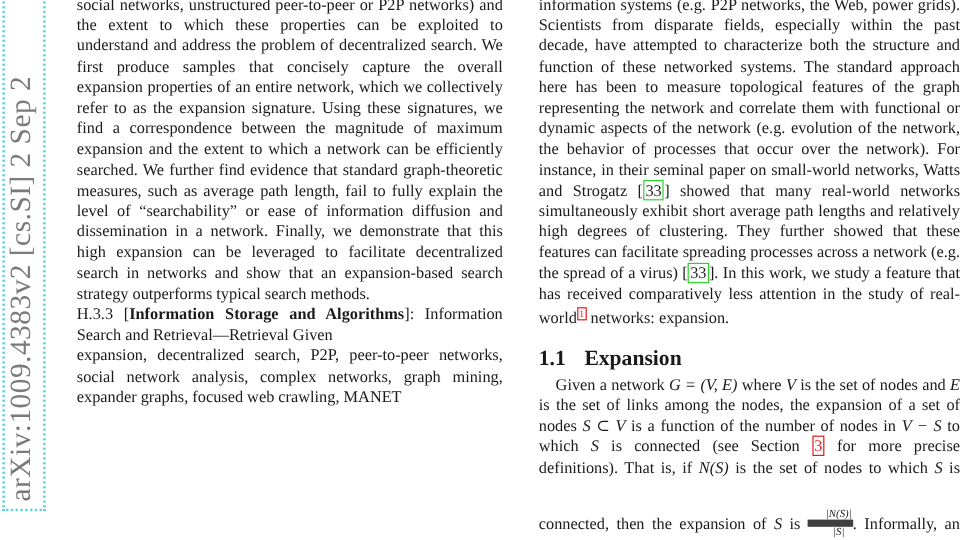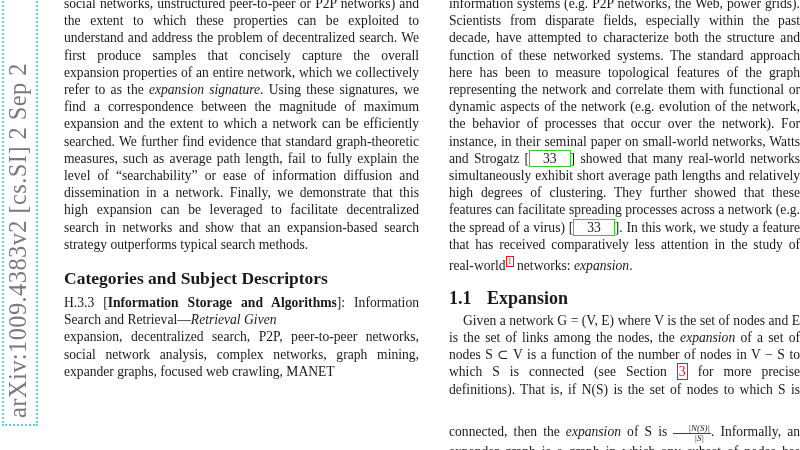--- a/index.html
+++ b/index.html
@@ -19,39 +19,38 @@
       line-height: 30px;
     }
     .col { position: absolute; top: -5px; font-size: 13.6px; line-height: 17.2px; text-align: justify; }
     .col-left { left: 64px; width: 355px; }
     .col-right { left: 449px; width: 351px; }
     p { margin: 0; }
     .indent { text-indent: 14px; }
     h2 { font-size: 17.5px; font-weight: bold; margin: 15px 0 6px 0; line-height: 20px; }
     h2.sec { font-size: 18px; margin-top: 14px; margin-bottom: 4px; }
     h2 .num { display: inline-block; width: 38px; }
-    .it { font-style: italic; }
+    .it { }
     .b { font-weight: bold; }
-    .cite-green { border: 1.5px solid #2fd12f; padding: 0 13px; margin-top: 22px; }
+    .cite-green { border: 1.5px solid #2fd12f; padding: 0 1px; margin-top: 22px; }
     .cite-red { border: 1.5px solid #e01b1b; padding: 0 1px; color: #e01b1b; }
     .frac { display: inline-block; vertical-align: -5px; text-align: center; font-size: 9px; line-height: 9px; font-style: italic; }
     .frac span { display: block; }
-    .frac .num-part { border-bottom: 1px solid #404040; padding: 0 1px; margin-top: 26px; }
-    .math { }
+    .frac .num-part { border-bottom: 6px solid #404040; padding: 0 1px; margin-top: 26px; }
+    .math { font-style: italic; }
   </style>
 </head>
 <body>
 
 <div class="arxiv-stamp"></div>
 <div class="arxiv-text">arXiv:1009.4383v2  [cs.SI]  2 Sep 2</div>
 
 <div class="col col-left">
   <p><span>social networks, unstructured peer-to-peer or P2P networks) and the extent to which these properties can be exploited to understand and address the problem of decentralized search. We first produce samples that concisely capture the overall expansion properties of an entire network, which we collectively refer to as the </span><span class="it">expansion signature</span><span>. Using these signatures, we find a correspondence between the magnitude of maximum expansion and the extent to which a network can be efficiently searched. We further find evidence that standard graph-theoretic measures, such as average path length, fail to fully explain the level of “searchability” or ease of information diffusion and dissemination in a network. Finally, we demonstrate that this high expansion can be leveraged to facilitate decentralized search in networks and show that an expansion-based search strategy outperforms typical search methods.</span></p>
 
-  <h2>Categories and Subject Descriptors</h2>
   <p><span>H.3.3 [</span><span class="b">Information Storage and Algorithms</span><span>]: Information Search and Retrieval—</span><span class="it">Retrieval Given</span></p>
 
 
   <p>expansion, decentralized search, P2P, peer-to-peer networks, social network analysis, complex networks, graph mining, expander graphs, focused web crawling, MANET</p>
 </div>
 
 <div class="col col-right">
   <p><span>information systems (e.g. P2P networks, the Web, power grids). Scientists from disparate fields, especially within the past decade, have attempted to characterize both the structure and function of these networked systems. The standard approach here has been to measure topological features of the graph representing the network and correlate them with functional or dynamic aspects of the network (e.g. evolution of the network, the behavior of processes that occur over the network). For instance, in their seminal paper on small-world networks, Watts and Strogatz </span>[<span class="cite-green">33</span>]<span> showed that many real-world networks simultaneously exhibit short average path lengths and relatively high degrees of clustering. They further showed that these features can facilitate spreading processes across a network (e.g. the spread of a virus) </span>[<span class="cite-green">33</span>]<span>. In this work, we study a feature that has received comparatively less attention in the study of real-world</span><sup class="cite-red" style="font-size:8px;">1</sup><span> networks: </span><span class="it">expansion</span><span>.</span></p>
 
   <h2 class="sec"><span class="num">1.1</span><span>Expansion</span></h2>

